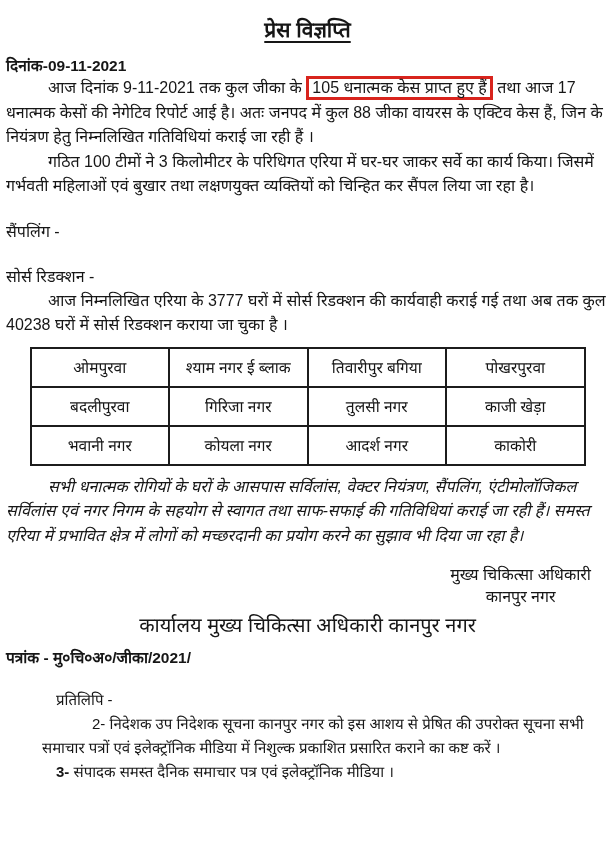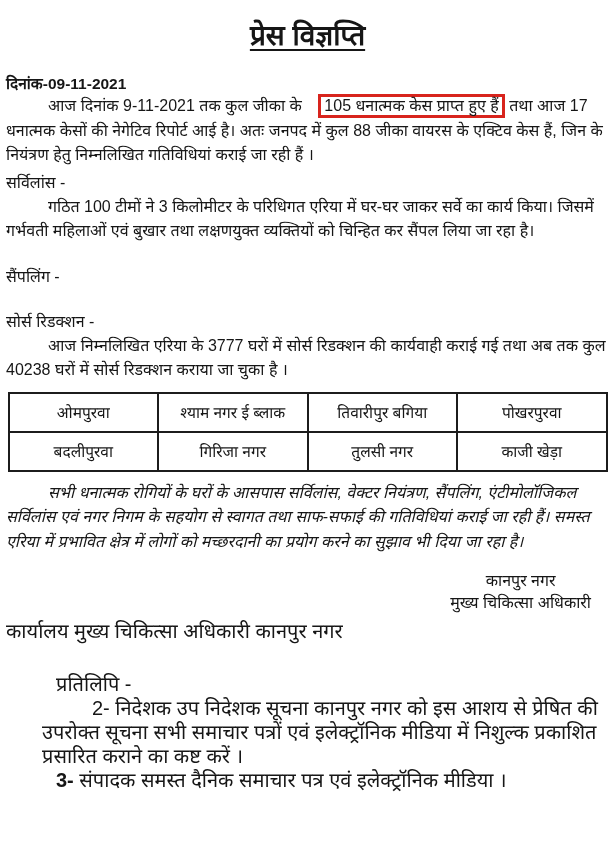--- a/index.html
+++ b/index.html
@@ -7,54 +7,53 @@
   body {
     width: 616px; height: 862px;
     font-family: "Liberation Sans", "DejaVu Sans", sans-serif;
     color: #161616;
     overflow: hidden;
   }
   .page { padding: 10px 7px 0 6px; }
 
   .title {
     text-align: center;
-    font-size: 28px;
+    font-size: 21px;
     font-weight: bold;
     text-decoration: underline;
     text-underline-offset: 4px;
     margin-top: 5px;
   }
 
   .date-line {
     font-size: 15.5px;
     font-weight: bold;
-    margin-top: 19px;
+    margin-top: 11px;
   }
 
   p.body-para {
     font-size: 16px;
     line-height: 24.5px;
     text-indent: 42px;
     text-align: left;
   }
   .section-heading {
     font-size: 16px;
     line-height: 25px;
     margin-top: 2px;
   }
   .mt4 { margin-top: 20px; }
 
   .highlight-box {
     border: 3px solid #d8241d;
     padding: 0 3px 1px 3px;
-    margin-left: 12px;
   }
 
   table.areas {
-    width: 600px;
+    width: 556px;
     margin: 9px auto 0 auto;
     border-collapse: collapse;
   }
   table.areas td {
     border: 2px solid #1c1c1c;
     width: 25%;
     height: 39px;
     text-align: center;
     vertical-align: middle;
     font-size: 15.5px;
@@ -68,52 +67,51 @@
     margin-top: 16px;
   }
   .sig-inner {
     text-align: center;
     font-size: 16px;
     line-height: 22px;
     margin-right: 18px;
   }
 
   .office-heading {
-    text-align: left;
+    text-align: center;
     font-size: 20px;
     margin-top: 3px;
   }
 
   .ref-row {
     display: flex;
     justify-content: space-between;
     font-size: 15.5px;
     font-weight: bold;
     margin-top: 8px;
     padding-right: 60px;
   }
 
-  .copies { margin-top: 20px; font-size: 20px; line-height: 24px; }
+  .copies { margin-top: 20px; font-size: 15px; line-height: 24px; }
   .copies-heading { text-indent: 50px; }
   .copy-item { text-indent: 50px; }
   .copy-item-wrap { text-indent: 50px; margin-left: 36px; }
   .bold-num { font-weight: bold; }
 </style>
 </head>
 <body>
 
 <div class="page">
 
   <div class="title">प्रेस विज्ञप्ति</div>
 
   <div class="date-line">दिनांक-09-11-2021</div>
 
   <p class="body-para"><span>आज दिनांक 9-11-2021 तक कुल जीका के </span><span class="highlight-box">105 धनात्मक केस प्राप्त हुए हैं</span><span> तथा आज 17 धनात्मक केसों की नेगेटिव रिपोर्ट आई है। अतः जनपद में कुल 88 जीका वायरस के एक्टिव केस हैं, जिन के नियंत्रण हेतु निम्नलिखित गतिविधियां कराई जा रही हैं ।</span></p>
 
-  <div class="section-heading">सर्विलांस -</div>
   <p class="body-para">गठित 100 टीमों ने 3 किलोमीटर के परिधिगत एरिया में घर-घर जाकर सर्वे का कार्य किया। जिसमें गर्भवती महिलाओं एवं बुखार तथा लक्षणयुक्त व्यक्तियों को चिन्हित कर सैंपल लिया जा रहा है।</p>
 
   <div class="section-heading mt4">सैंपलिंग -</div>
 
   <div class="section-heading mt4">सोर्स रिडक्शन -</div>
   <p class="body-para">आज निम्नलिखित एरिया के 3777 घरों में सोर्स रिडक्शन की कार्यवाही कराई गई तथा अब तक कुल 40238 घरों में सोर्स रिडक्शन कराया जा चुका है ।</p>
 
   <table class="areas">
     <tbody>
       <tr>
@@ -121,35 +119,42 @@
         <td>श्याम नगर ई ब्लाक</td>
         <td>तिवारीपुर बगिया</td>
         <td>पोखरपुरवा</td>
       </tr>
       <tr>
         <td>बदलीपुरवा</td>
         <td>गिरिजा नगर</td>
         <td>तुलसी नगर</td>
         <td>काजी खेड़ा</td>
       </tr>
+      <tr>
+        <td>भवानी नगर</td>
+        <td>कोयला  नगर</td>
+        <td>आदर्श नगर</td>
+        <td>काकोरी</td>
+      </tr>
     </tbody>
   </table>
 
   <p class="body-para closing">सभी धनात्मक रोगियों के घरों के आसपास सर्विलांस, वेक्टर नियंत्रण, सैंपलिंग, एंटीमोलॉजिकल सर्विलांस एवं नगर निगम के सहयोग से स्वागत तथा साफ-सफाई की गतिविधियां कराई जा रही हैं। समस्त एरिया में प्रभावित क्षेत्र में लोगों को मच्छरदानी का प्रयोग करने का सुझाव भी दिया जा रहा है।</p>
 
   <div class="sig-block">
     <div class="sig-inner">
+      <div>मुख्य चिकित्सा अधिकारी</div>
       <div>कानपुर नगर</div>
-      <div>मुख्य चिकित्सा अधिकारी</div>
     </div>
   </div>
 
   <div class="office-heading">कार्यालय मुख्य चिकित्सा अधिकारी कानपुर नगर</div>
 
   <div class="ref-row">
+    <span>पत्रांक - मु०चि०अ०/जीका/2021/</span>
   </div>
 
   <div class="copies">
     <div class="copies-heading">प्रतिलिपि -</div>
     <div class="copy-item-wrap">2- निदेशक उप निदेशक सूचना कानपुर नगर को इस आशय से प्रेषित की उपरोक्त सूचना सभी समाचार पत्रों एवं इलेक्ट्रॉनिक मीडिया में निशुल्क प्रकाशित प्रसारित कराने का कष्ट करें ।</div>
     <div class="copy-item"><span class="bold-num">3-</span><span> संपादक समस्त दैनिक समाचार पत्र एवं इलेक्ट्रॉनिक मीडिया ।</span></div>
   </div>
 
 </div>
 

